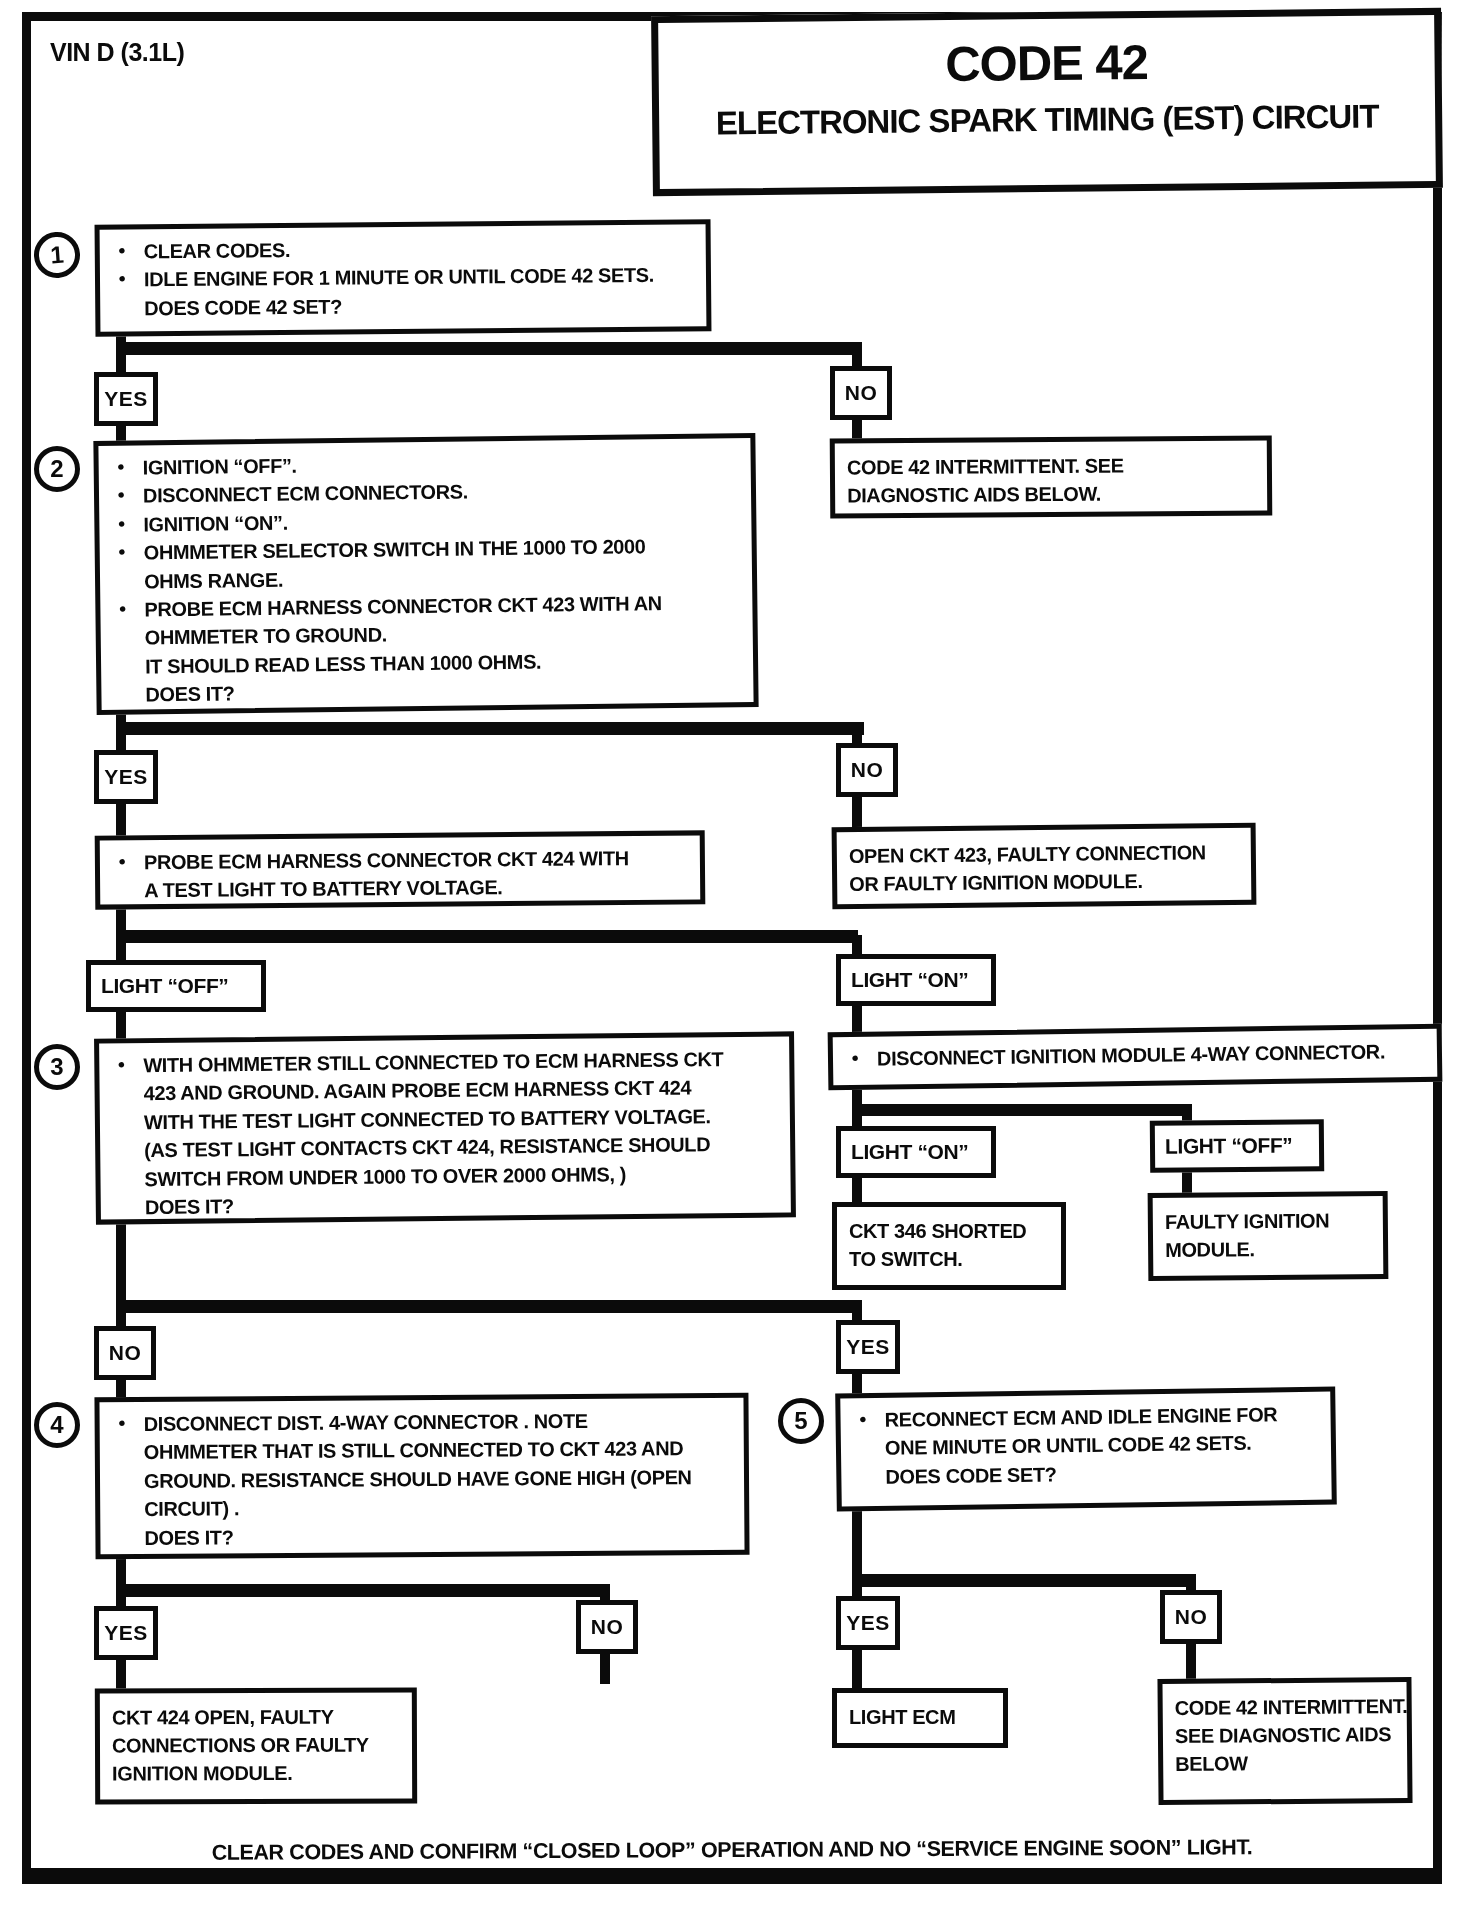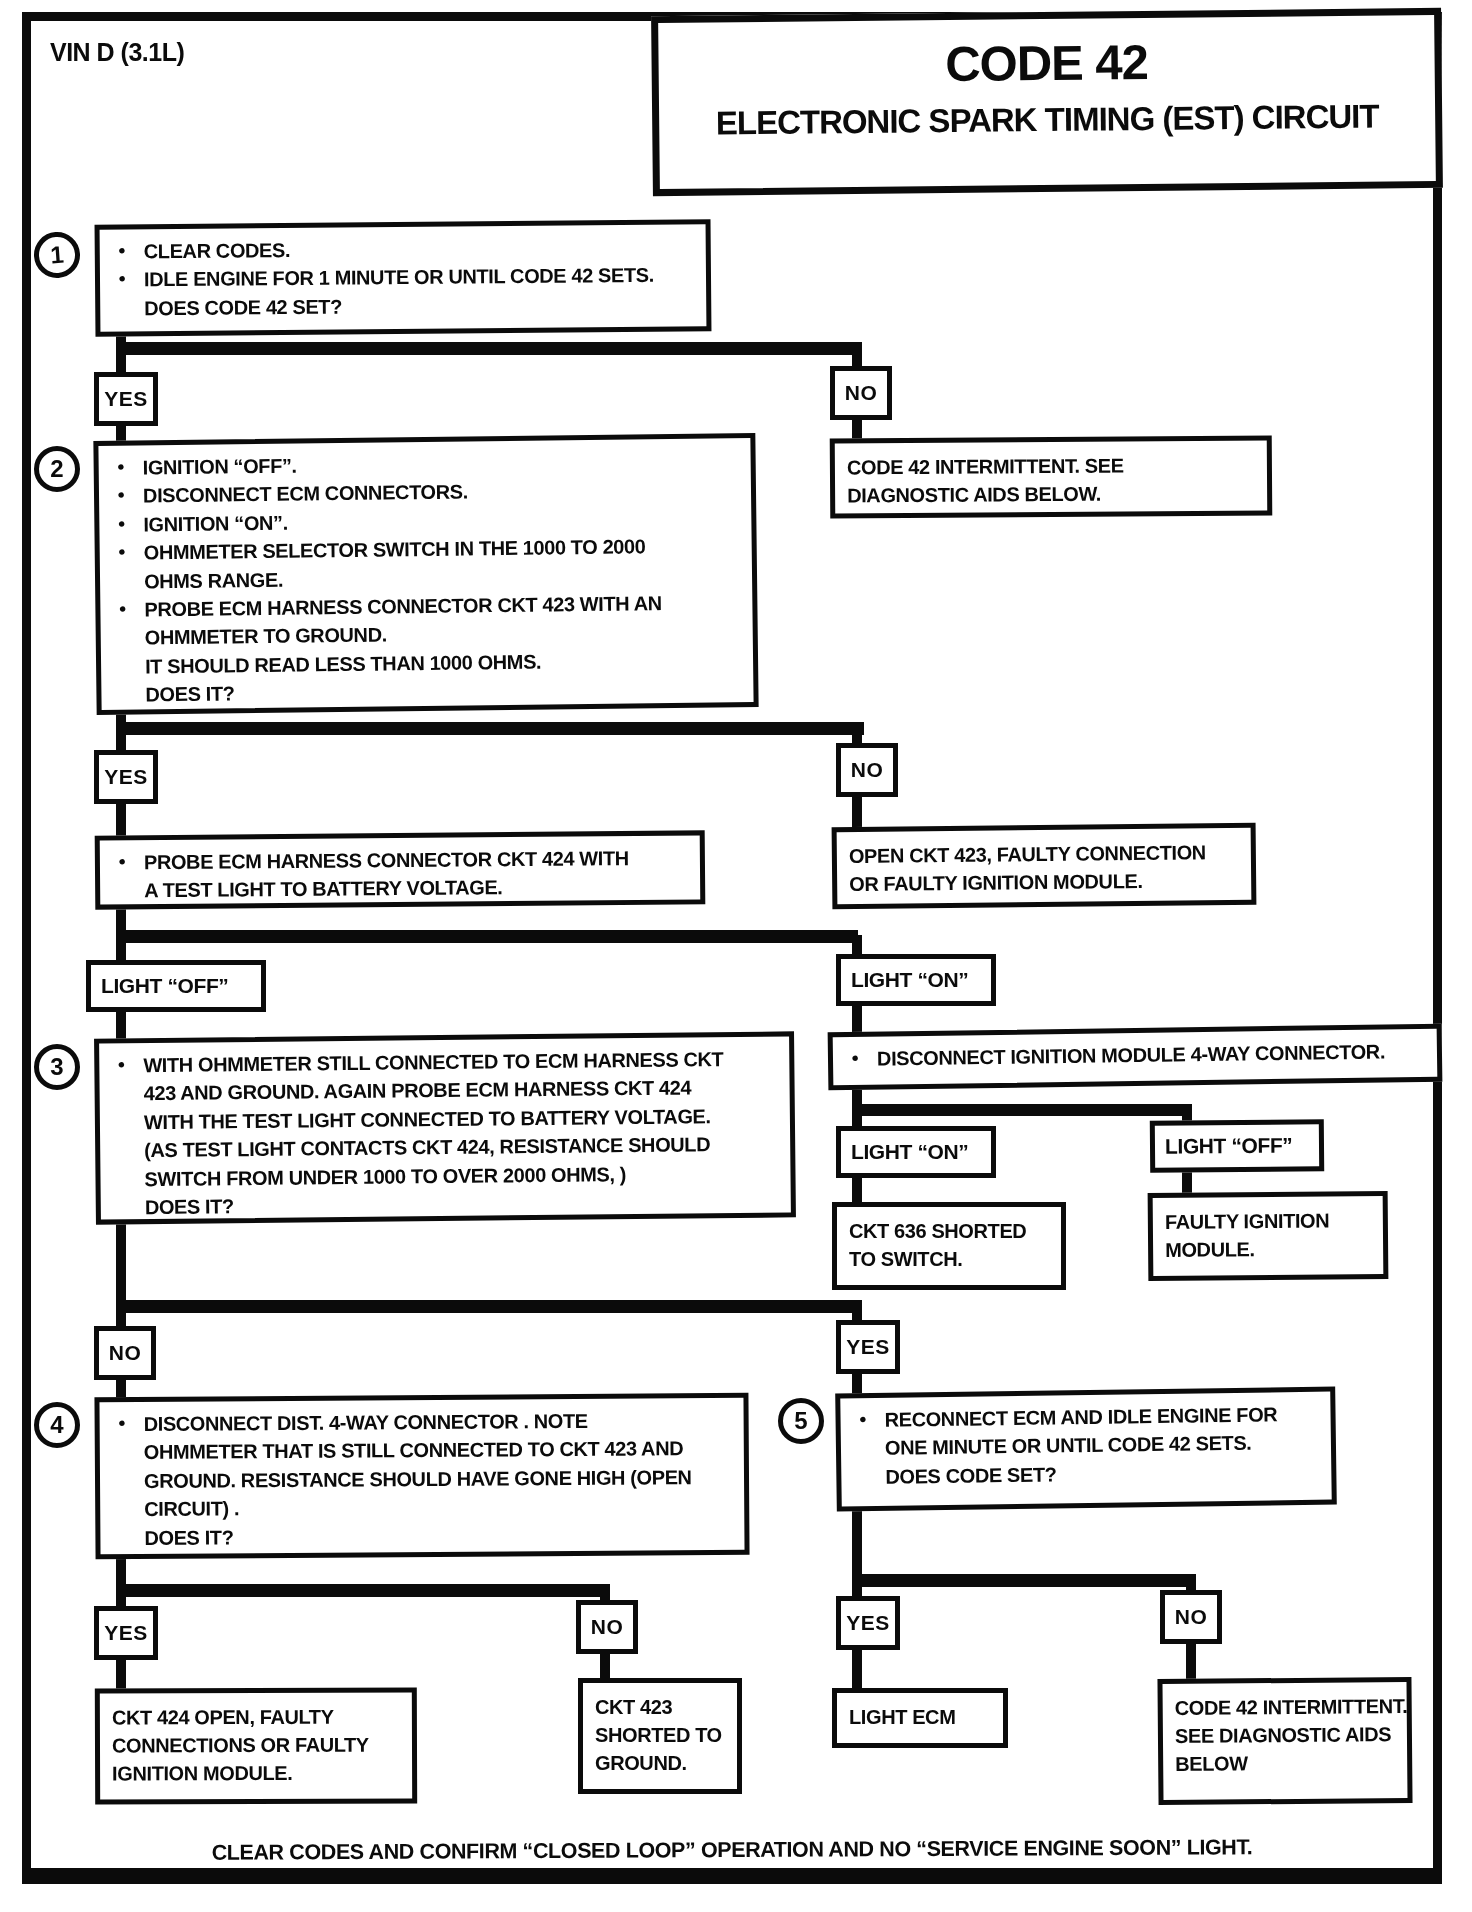--- a/index.html
+++ b/index.html
@@ -240,21 +240,21 @@
     <div class="line">
         <span class="bullet">●</span>
         <span class="ltext">DISCONNECT IGNITION MODULE 4-WAY CONNECTOR.</span>
       </div>
   </div>
 
   <div class="decision wide" style="left:836px;top:1126px;width:160px;height:52px">LIGHT “ON”</div>
   <div class="decision wide" style="left:1150px;top:1120px;width:174px;height:52px;transform:rotate(-0.5deg)">LIGHT “OFF”</div>
 
   <div class="result" style="left:832px;top:1202px;width:234px;height:88px">
-    <div class="rline">CKT 636  SHORTED</div>
+    <div class="rline">CKT 346  SHORTED</div>
     <div class="rline">TO SWITCH.</div>
   </div>
   <div class="result" style="left:1148px;top:1192px;width:240px;height:88px;transform:rotate(-0.5deg)">
     <div class="rline">FAULTY IGNITION</div>
     <div class="rline">MODULE.</div>
   </div>
 
   <div class="decision" style="left:94px;top:1326px;width:62px;height:54px">NO</div>
   <div class="decision" style="left:836px;top:1320px;width:64px;height:54px">YES</div>
 
@@ -300,25 +300,20 @@
   <div class="decision" style="left:576px;top:1600px;width:62px;height:54px">NO</div>
 
   <div class="decision" style="left:836px;top:1596px;width:64px;height:54px">YES</div>
   <div class="decision" style="left:1160px;top:1590px;width:62px;height:54px">NO</div>
 
   <div class="result" style="left:95px;top:1688px;width:322px;height:116px;transform:rotate(-0.2deg)">
     <div class="rline">CKT 424 OPEN, FAULTY</div>
     <div class="rline">CONNECTIONS OR FAULTY</div>
     <div class="rline">IGNITION MODULE.</div>
   </div>
-  <div class="result" style="left:578px;top:1678px;width:164px;height:116px">
-    <div class="rline">CKT 423</div>
-    <div class="rline">SHORTED TO</div>
-    <div class="rline">GROUND.</div>
-  </div>
   <div class="result" style="left:832px;top:1688px;width:176px;height:60px">
     <div class="rline">LIGHT ECM</div>
   </div>
   <div class="result" style="left:1158px;top:1678px;width:254px;height:126px;transform:rotate(-0.5deg)">
     <div class="rline">CODE 42 INTERMITTENT.</div>
     <div class="rline">SEE DIAGNOSTIC AIDS</div>
     <div class="rline">BELOW</div>
   </div>
 
   <div class="footer">CLEAR CODES AND CONFIRM “CLOSED LOOP” OPERATION AND NO “SERVICE ENGINE SOON” LIGHT.</div>

